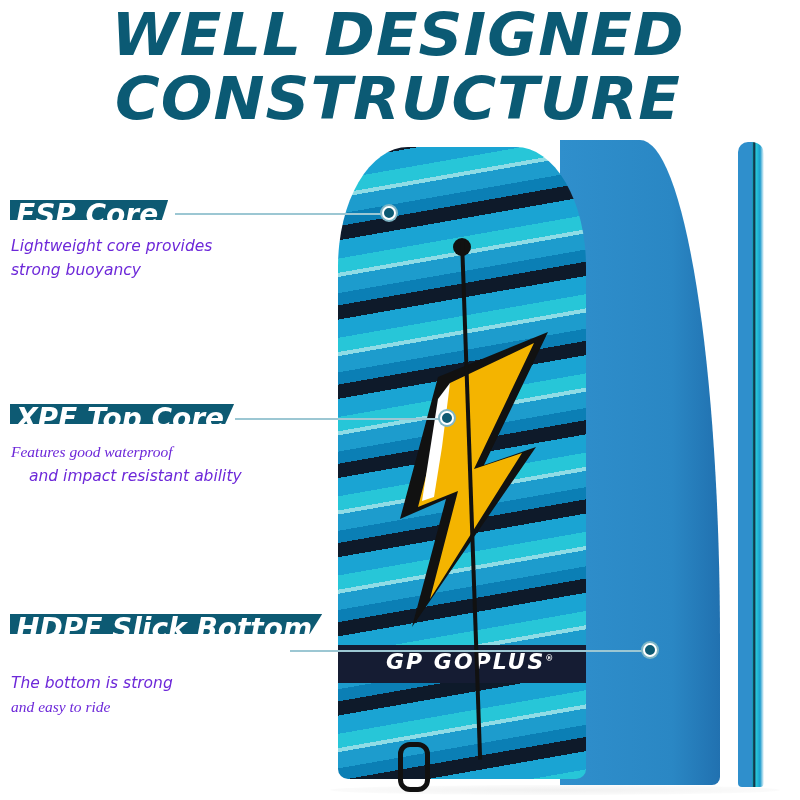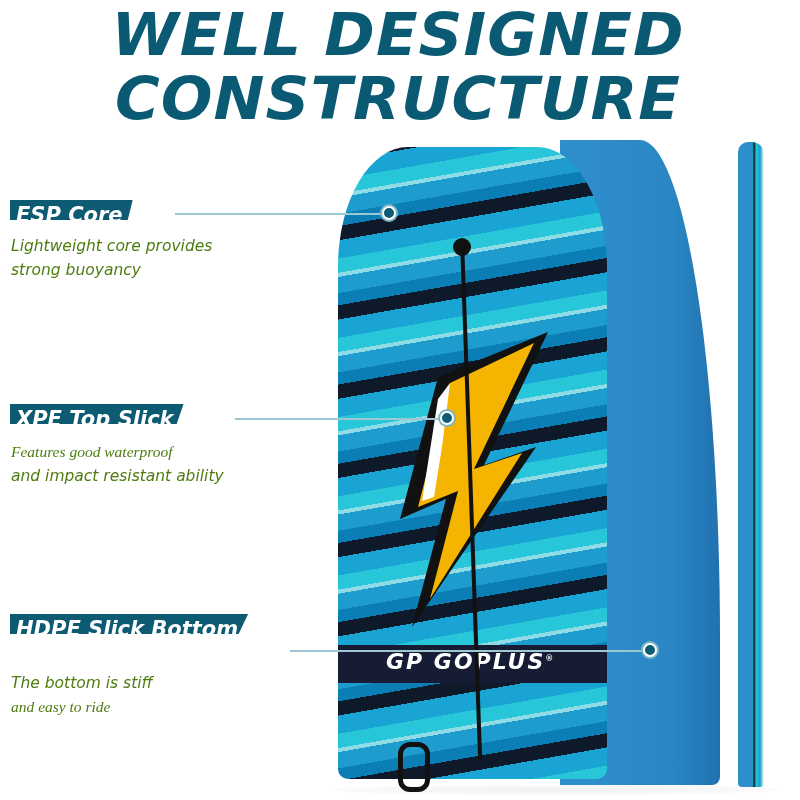--- a/index.html
+++ b/index.html
@@ -1,27 +1,27 @@
 <!DOCTYPE html>
 <html><head>
 <meta charset="utf-8">
 <style>
   html,body{margin:0;padding:0;}
   body{width:800px;height:800px;background:#ffffff;position:relative;overflow:hidden;font-family:"DejaVu Sans",sans-serif;}
   .title{position:absolute;left:0;width:800px;text-align:center;color:#0b5a74;font-family:"DejaVu Sans",sans-serif;font-weight:bold;font-style:italic;letter-spacing:1px;transform:scaleX(1.05);}
   .t1{top:2px;font-size:58px;line-height:66px;left:38px;width:720px;}
   .t2{top:66px;font-size:58px;line-height:66px;left:38px;width:720px;}
   .feat{position:absolute;left:0;}
-  .tag{position:absolute;left:10px;height:20px;background:#0d5a73;color:#fff;font-weight:bold;font-style:italic;font-size:21px;line-height:30px;padding:0 10px 0 6px;clip-path:polygon(0 0,100% 0,96% 100%,0 100%);white-space:nowrap;}
-  .desc{position:absolute;left:11px;color:#4d7c0f;font-style:italic;font-size:15.5px;line-height:24px;white-space:nowrap;font-family:"DejaVu Sans",sans-serif;}
+  .tag{position:absolute;left:10px;height:20px;background:#0d5a73;color:#fff;font-weight:bold;font-style:italic;font-size:28px;line-height:30px;padding:0 10px 0 6px;clip-path:polygon(0 0,100% 0,96% 100%,0 100%);white-space:nowrap;}
+  .desc{position:absolute;left:11px;color:#6d28d9;font-style:italic;font-size:15.5px;line-height:24px;white-space:nowrap;font-family:"DejaVu Sans",sans-serif;}
   .leader{position:absolute;height:2px;background:#9cc7d3;}
   .dot{position:absolute;width:10px;height:10px;border-radius:50%;border:2px solid #fff;background:#0d5a73;box-shadow:0 0 0 2px #7fb6c6;}
   
   .board-back{position:absolute;left:560px;top:140px;width:160px;height:645px;background:linear-gradient(90deg,#2f8fcc,#2a87c4 70%,#2171b0);border-radius:0 80px 8px 0/0 500px 8px 0;}
-  .board-front{position:absolute;left:338px;top:147px;width:269px;height:632px;border-radius:70px 70px 10px 10px/120px 120px 10px 10px;overflow:hidden;
+  .board-front{position:absolute;left:338px;top:147px;width:248px;height:632px;border-radius:70px 70px 10px 10px/120px 120px 10px 10px;overflow:hidden;
     background:repeating-linear-gradient(170deg,#0e1a2a 0 14px,#1aa4d3 14px 32px,#27c6d8 32px 46px,#8fdce6 46px 50px,#1d9ccd 50px 66px,#0b7fb5 66px 78px);}
   .board-front svg{position:absolute;left:0;top:0;}
   .logo-band{position:absolute;left:0;right:0;top:498px;height:38px;background:#151c33;}
   .logo{position:absolute;left:48px;top:4px;color:#fff;font-weight:bold;font-style:italic;font-size:22px;letter-spacing:2px;white-space:nowrap;}
   .board-side{position:absolute;left:738px;top:142px;width:26px;height:645px;background:linear-gradient(90deg,#2f8fcc 0 55%,#1ba8c8 55%,#0e1a2a 62%,#27c6d8 70%,#1d9ccd 85%,#ffffff 100%);border-radius:10px 12px 4px 4px;}
   .leash{position:absolute;left:460px;top:240px;width:4px;height:520px;background:#111;transform:rotate(-2deg);transform-origin:top;}
   .plug{position:absolute;left:453px;top:238px;width:18px;height:18px;border-radius:50%;background:#111;}
   .cuff{position:absolute;left:398px;top:742px;width:22px;height:40px;border:5px solid #111;border-radius:12px;}
   .shadow{position:absolute;left:330px;top:785px;width:450px;height:10px;border-radius:50%;background:radial-gradient(ellipse at center,rgba(0,0,0,0.06),rgba(0,0,0,0));}
 </style>
@@ -54,26 +54,26 @@
 
 <div class="feat">
   <div class="tag" style="top:200px;">ESP Core</div>
   <div class="leader" style="top:213px;left:175px;width:208px;"></div>
   <div class="dot" style="top:206px;left:382px;"></div>
   <div class="desc" style="top:234px;">Lightweight core provides</div>
   <div class="desc" style="top:258px;text-align:right;">strong buoyancy</div>
 </div>
 
 <div class="feat">
-  <div class="tag" style="top:404px;">XPE Top Slick</div>
+  <div class="tag" style="top:404px;">XPE Top Core</div>
   <div class="leader" style="top:418px;left:235px;width:206px;"></div>
   <div class="dot" style="top:411px;left:440px;"></div>
   <div class="desc" style="top:440px;font-family:Liberation Serif, serif;">Features good waterproof</div>
-  <div class="desc" style="top:464px;">and impact resistant ability</div>
+  <div class="desc" style="top:464px;margin-left:18px;">and impact resistant ability</div>
 </div>
 
 <div class="feat">
   <div class="tag" style="top:614px;">HDPE Slick Bottom</div>
   <div class="leader" style="top:650px;left:290px;width:354px;"></div>
   <div class="dot" style="top:643px;left:643px;"></div>
-  <div class="desc" style="top:671px;">The bottom is stiff</div>
+  <div class="desc" style="top:671px;">The bottom is strong</div>
   <div class="desc" style="top:695px;font-family:Liberation Serif, serif;">and easy to ride</div>
 </div>
 
 </body></html>

